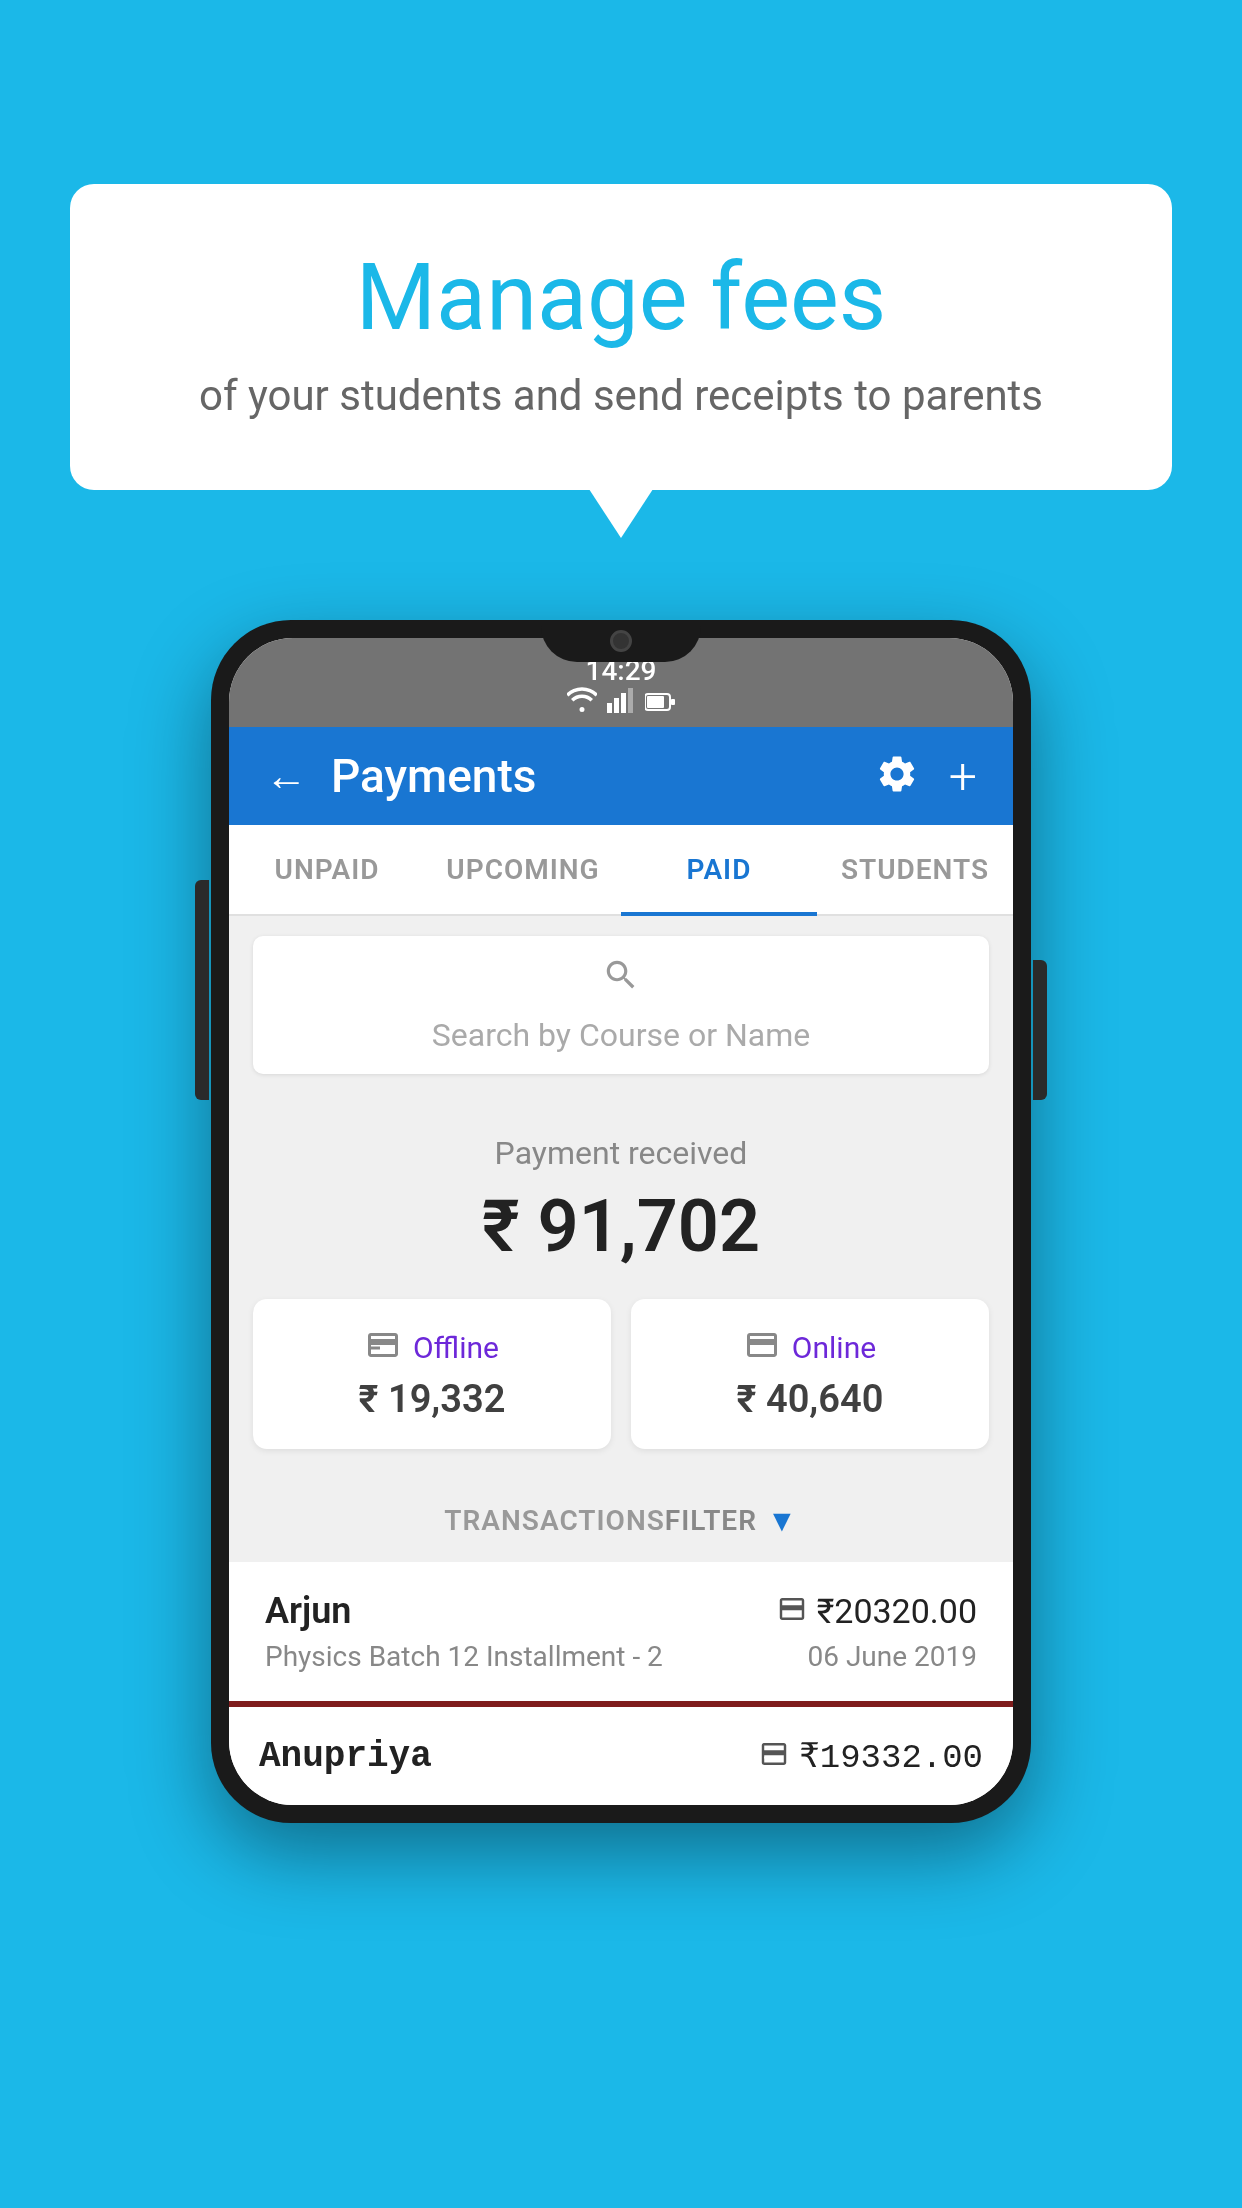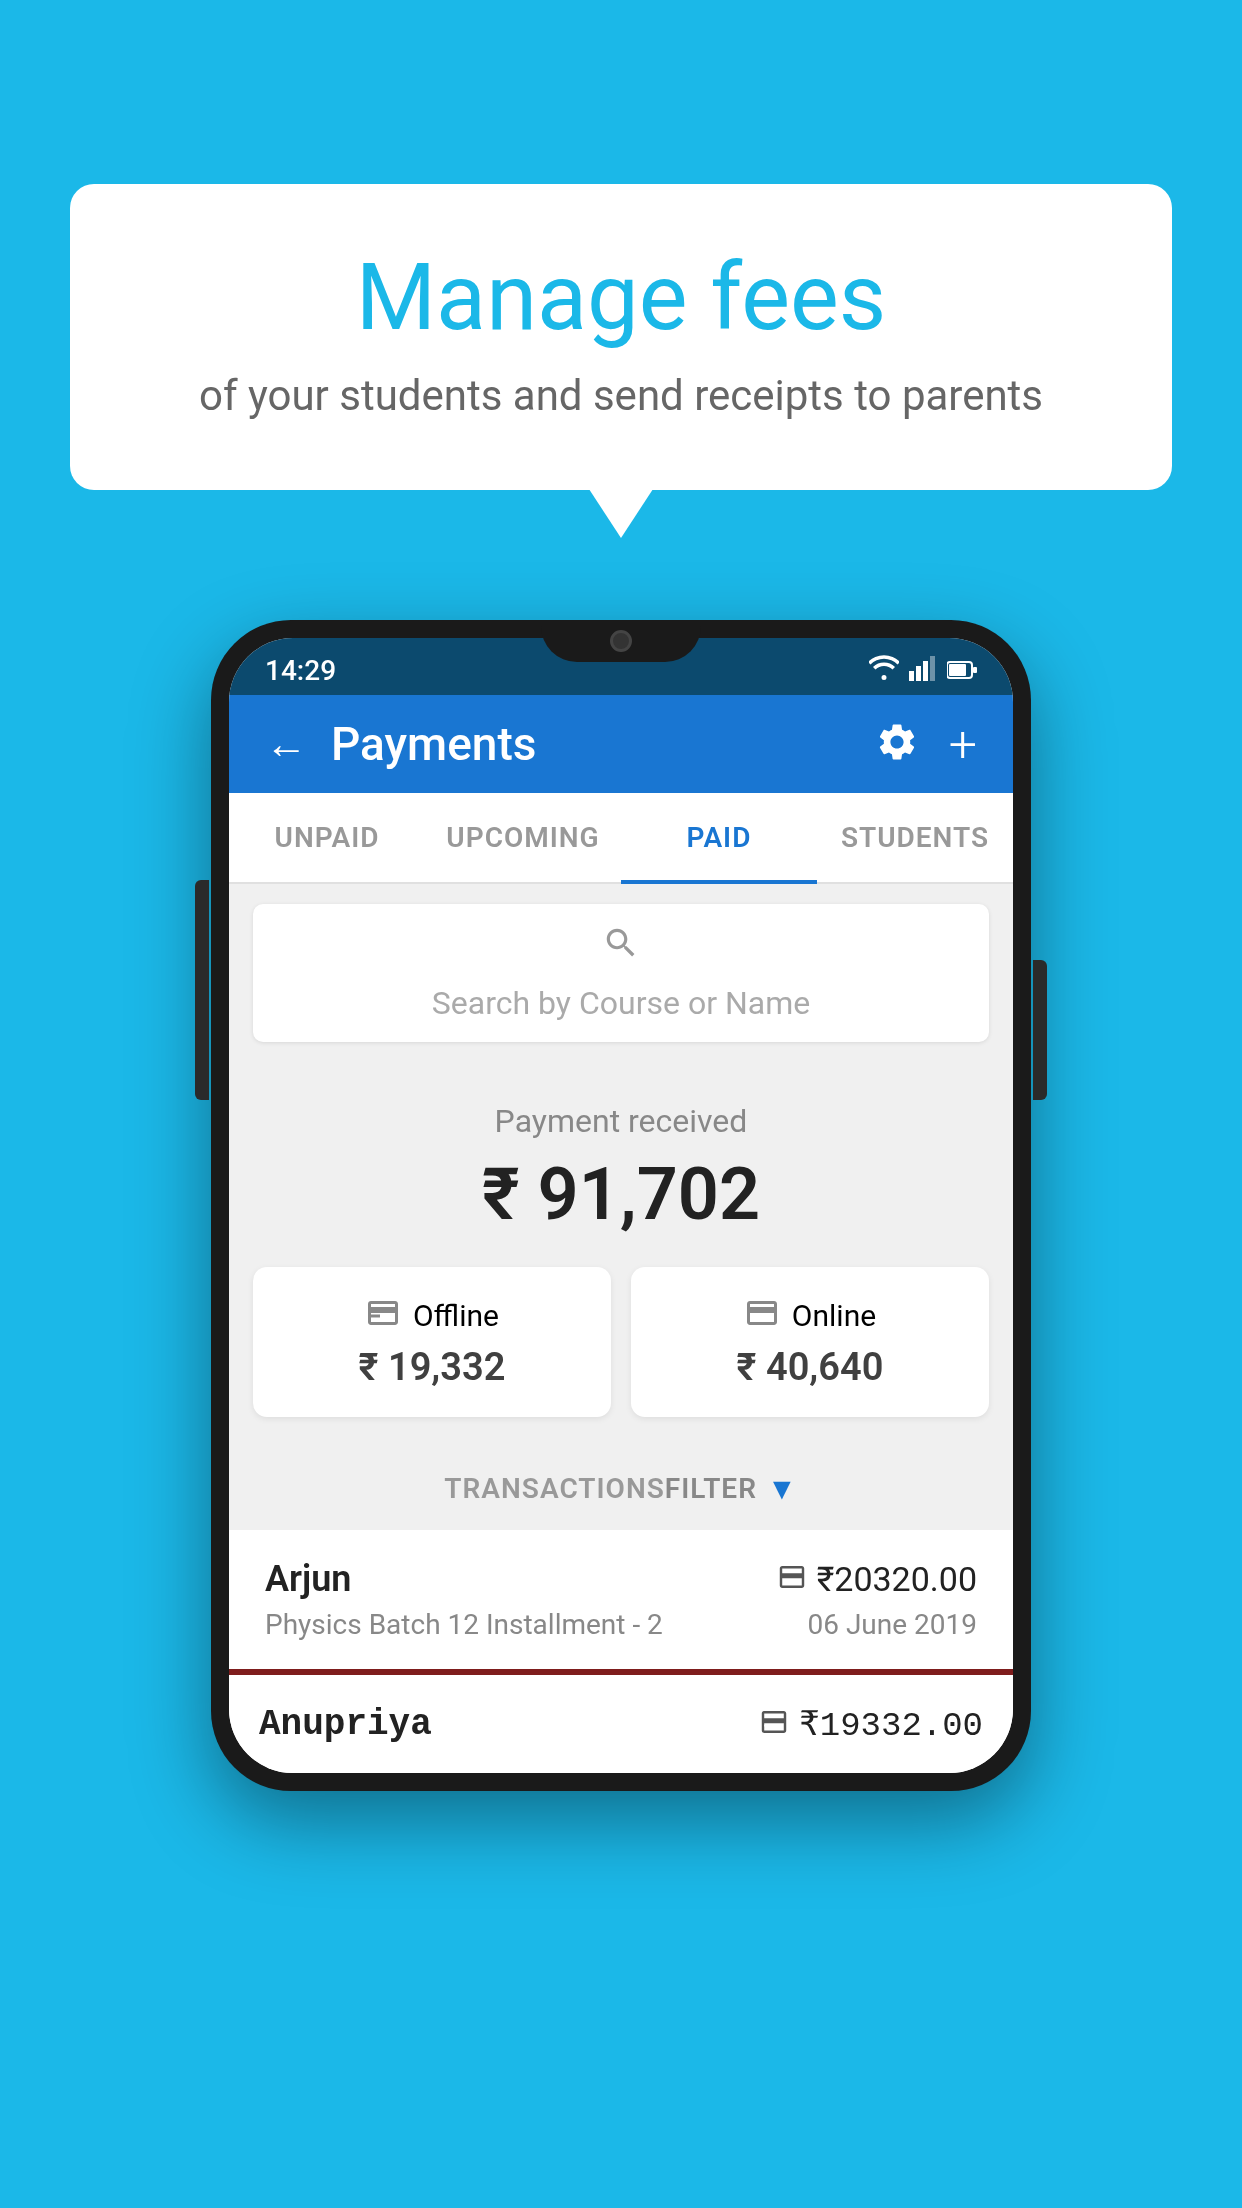--- a/index.html
+++ b/index.html
@@ -126,26 +126,27 @@
     .phone-camera {
       width: 22px;
       height: 22px;
       background: #333;
       border-radius: 50%;
       border: 3px solid #444;
     }
 
     
     .status-bar {
-      background: #0c4a6e;
+      background: #737373;
       padding: 14px 36px 8px;
       display: flex;
       justify-content: space-between;
       align-items: center;
       padding-top: 16px;
+      flex-direction: column;
     }
 
     .status-time {
       color: white;
       font-size: 28px;
       font-weight: 500;
     }
 
     .status-icons {
       display: flex;
@@ -317,21 +318,21 @@
       margin-bottom: 10px;
     }
 
     .card-icon {
       width: 36px;
       height: 36px;
       fill: #888;
     }
 
     .card-label {
-      color: #000000;
+      color: #6d28d9;
       font-size: 30px;
     }
 
     .card-amount {
       color: #404040;
       font-size: 38px;
       font-weight: 600;
     }
 
     

